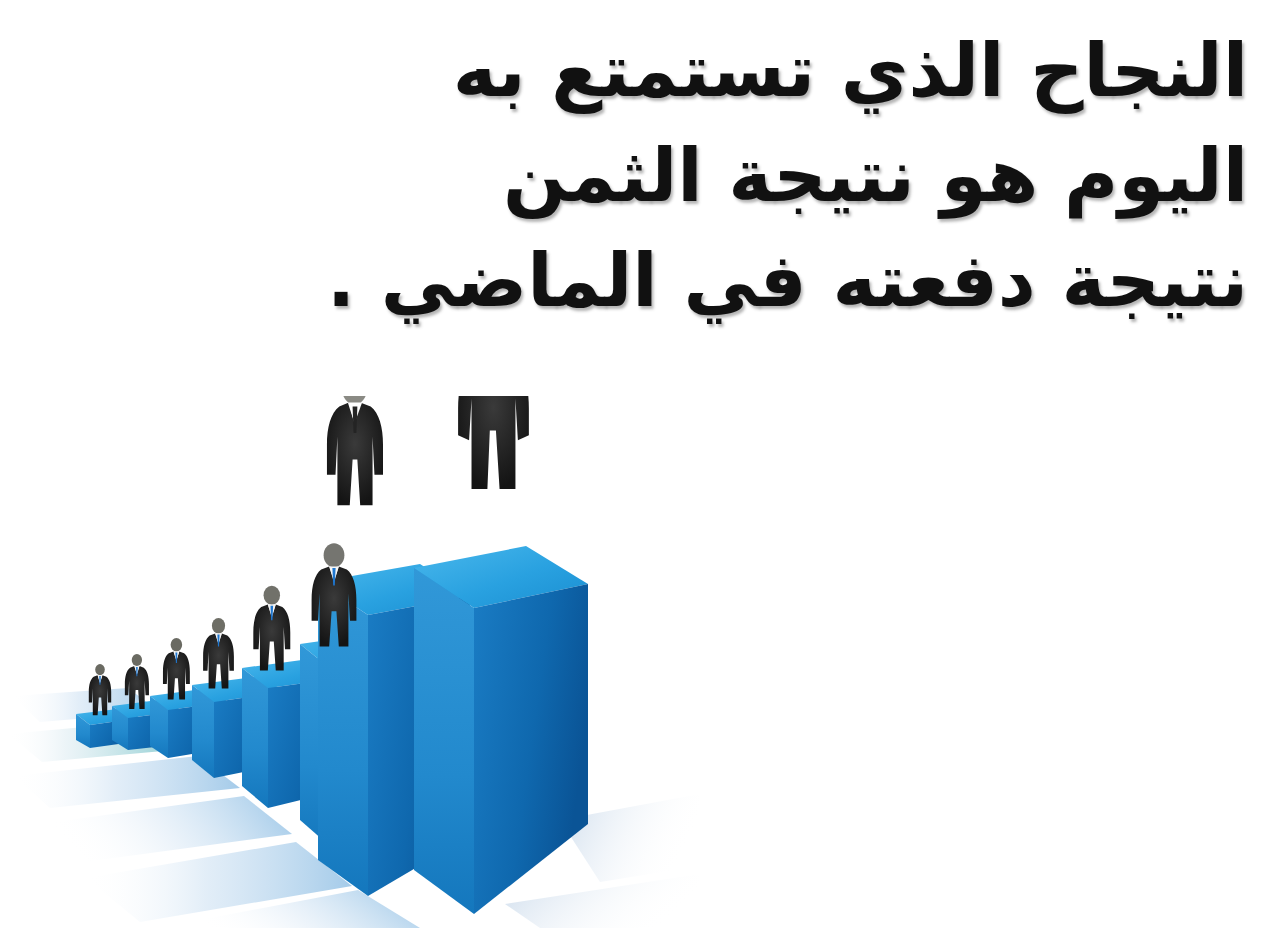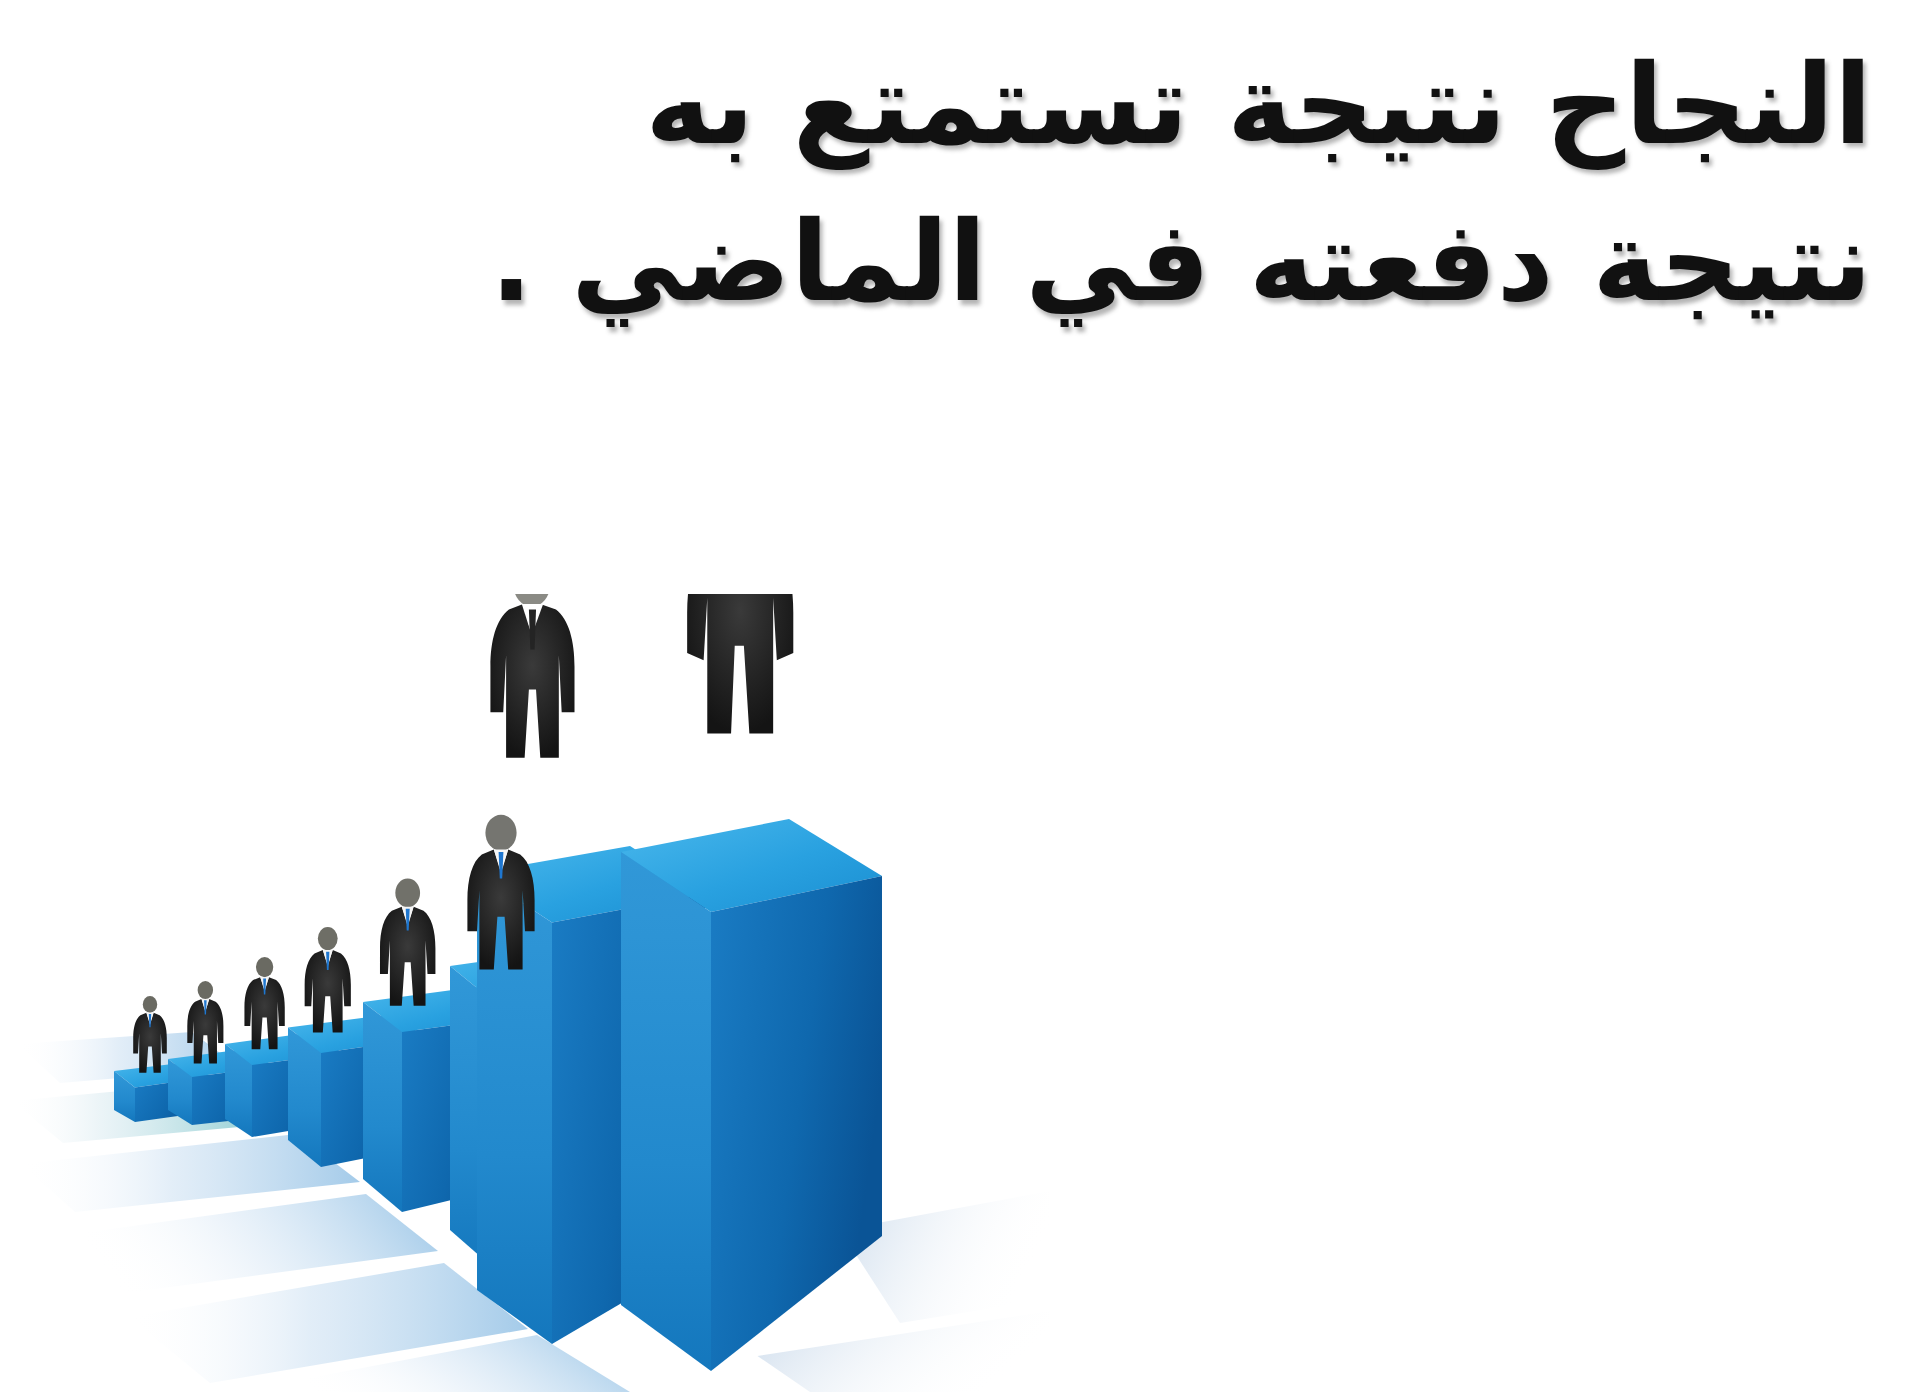--- a/index.html
+++ b/index.html
@@ -53,21 +53,22 @@
     height: 532px;
   }
   #chart-svg { display: block; width: 700px; height: 532px; }
 </style>
 </head>
 <body>
 
 <div id="poster">
 
   <div id="quote-block">
-    <span class="quote-line">النجاح نتيجة تستمتع به</span>
+    <span class="quote-line">النجاح الذي تستمتع به</span>
+    <span class="quote-line">اليوم هو نتيجة الثمن</span>
     <span class="quote-line">نتيجة دفعته في الماضي .</span>
   </div>
 
   <div id="chart-illustration">
     <svg id="chart-svg" viewBox="0 0 700 532" xmlns="http://www.w3.org/2000/svg">
       <defs>
         <linearGradient id="gTop" x1="0" y1="0" x2="1" y2="1">
           <stop offset="0%" stop-color="#4ab8ec"></stop>
           <stop offset="55%" stop-color="#29a1e0"></stop>
           <stop offset="100%" stop-color="#1a8ed1"></stop>

